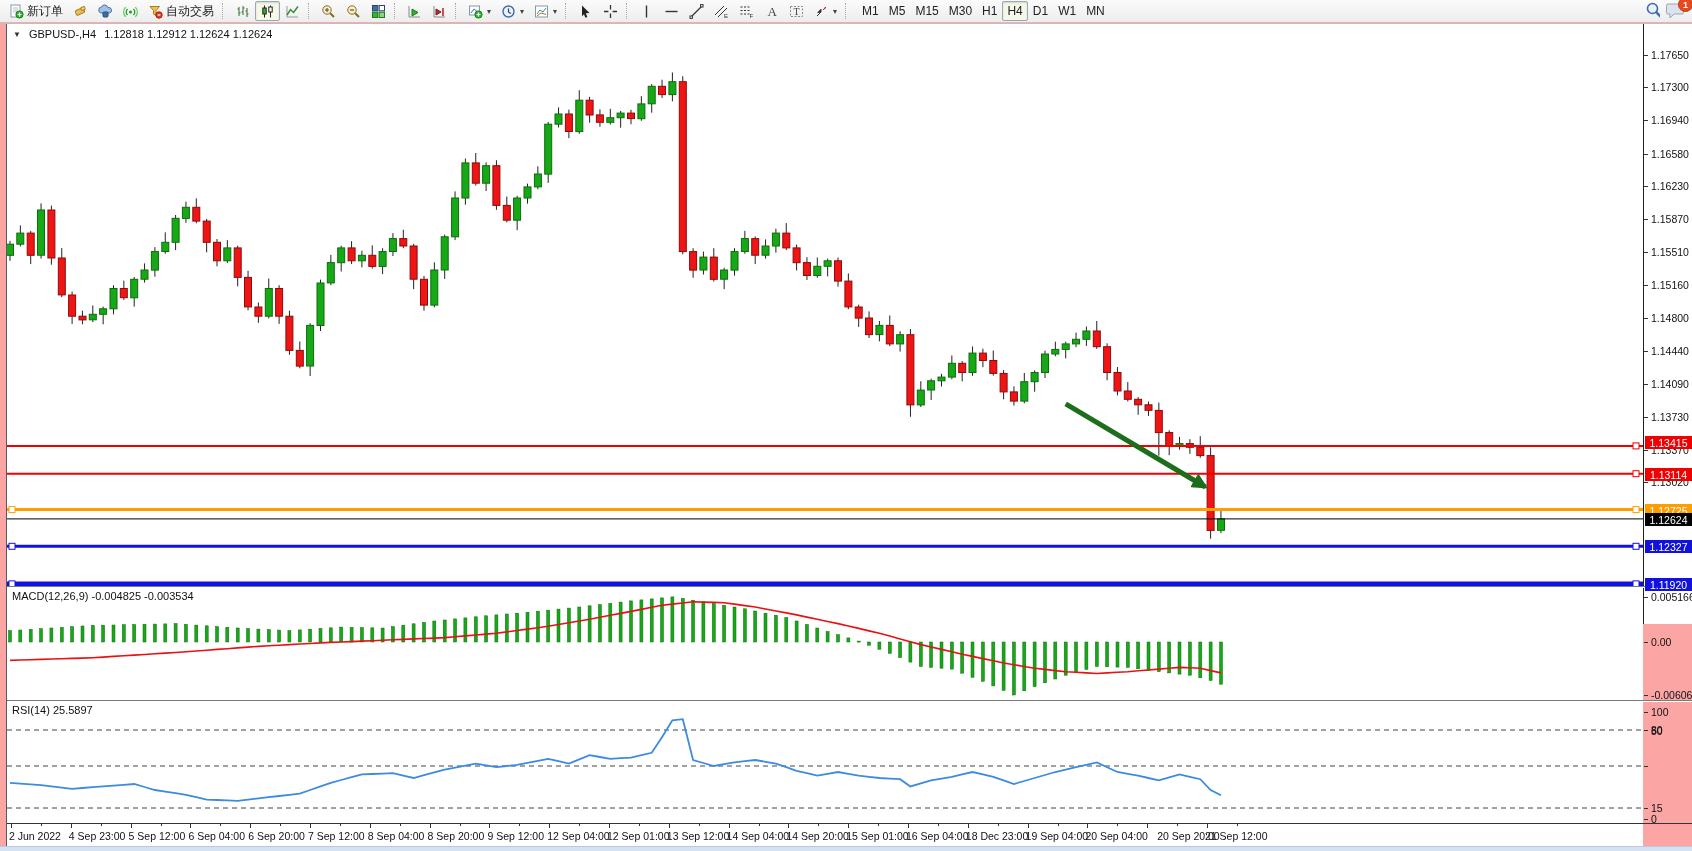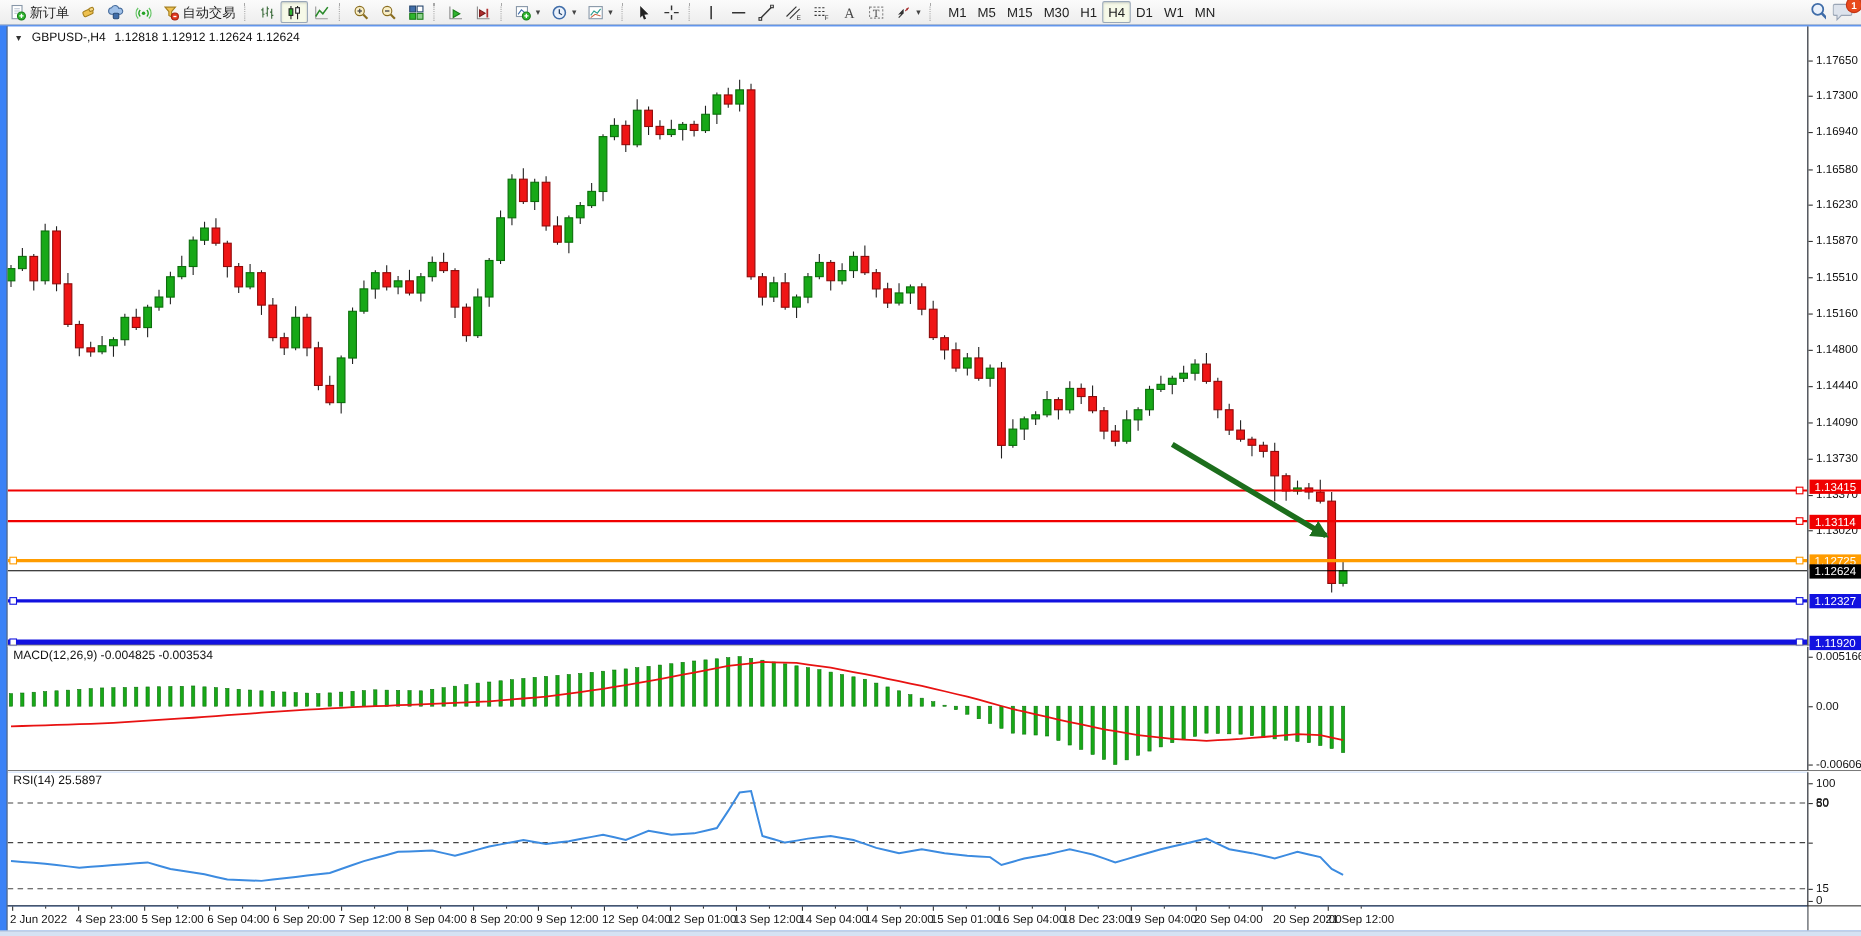--- a/index.html
+++ b/index.html
@@ -1,36 +1,36 @@
 <!DOCTYPE html>
 <html><head>
 <meta charset="utf-8">
 <style>
   html,body{margin:0;padding:0;background:#eef1f5;font-family:"Liberation Sans",sans-serif;}
-  #app{position:relative;width:1692px;height:851px;background:#3b82f6;overflow:hidden;}
+  #app{position:relative;width:1692px;height:851px;background:#fca5a5;overflow:hidden;}
   
   #toolbar{position:absolute;left:0;top:0;width:1692px;height:23px;background:linear-gradient(#fbfbfb,#ededed);border-bottom:1px solid #bfc4cb;display:flex;align-items:center;padding-left:4px;box-sizing:border-box;}
   .tbtn{height:20px;display:flex;align-items:center;justify-content:center;gap:3px;padding:0 4px;border:1px solid transparent;border-radius:2px;background:transparent;font-size:12px;color:#222;cursor:default;}
   .tbtn.active{background:#f6f9e8;border-color:#9aa8b8;box-shadow:inset 0 1px 2px rgba(0,0,0,.15);}
   .sep{width:4px;height:16px;border-left:1px dotted #a8a8a8;margin:0 3px;}
   .ic{width:15px;height:15px;display:inline-flex;align-items:center;justify-content:center;}
   .caret{font-size:8px;color:#444;margin-left:1px;}
   #tf-group{display:flex;margin-left:4px;}
   #right-icons{position:absolute;right:6px;top:1px;display:flex;align-items:center;gap:6px;}
   #chat-badge{position:absolute;top:-4px;right:-7px;width:13px;height:13px;background:#e8491d;border:1px solid #c23413;border-radius:50%;color:#fff;font-size:9px;font-weight:bold;display:flex;align-items:center;justify-content:center;}
   
   .pane-svg{position:absolute;left:7px;background:#fff;}
   #left-edge{position:absolute;left:6px;top:24px;width:1px;height:822px;background:#5a5a5a;}
   #chart-header{position:absolute;left:13px;top:28px;font-size:11px;color:#111;display:flex;gap:8px;align-items:center;z-index:6;}
   #chart-header .dd{font-size:8px;color:#333;}
   .panel-label{position:absolute;left:12px;font-size:11px;color:#111;z-index:6;}
   .hsep{position:absolute;left:7px;width:1685px;height:1px;background:#7a7a7a;z-index:5;}
   .hsep2{position:absolute;left:7px;width:1685px;height:1px;background:#fdfdfd;z-index:5;}
   
-  #yaxis{position:absolute;left:1643px;top:24px;width:49px;height:822px;background:#fff;border-left:1px solid #222;box-sizing:border-box;}
+  #yaxis{position:absolute;left:1643px;top:24px;width:49px;height:600px;background:#fff;border-left:1px solid #222;box-sizing:border-box;}
   .ytick{position:absolute;left:0;width:4px;height:1px;background:#333;}
   .ylab{position:absolute;left:7px;font-size:10.5px;color:#111;white-space:nowrap;}
   .pricebox{position:absolute;left:1px;width:47px;height:13px;color:#fff;font-size:10.5px;display:flex;align-items:center;justify-content:center;z-index:8;}
   #xaxis{position:absolute;left:7px;top:824px;width:1636px;height:22px;background:#fff;}
   .xtick{position:absolute;top:0;width:1px;height:4px;background:#333;}
   .xtick.minor{height:2px;}
   .xlab{position:absolute;top:6px;font-size:10.5px;color:#111;white-space:nowrap;}
   #bottom-strip{position:absolute;left:0;top:846px;width:1692px;height:5px;background:#d5e2f3;border-top:1px solid #b9c9de;box-sizing:border-box;}
 </style>
 </head>

